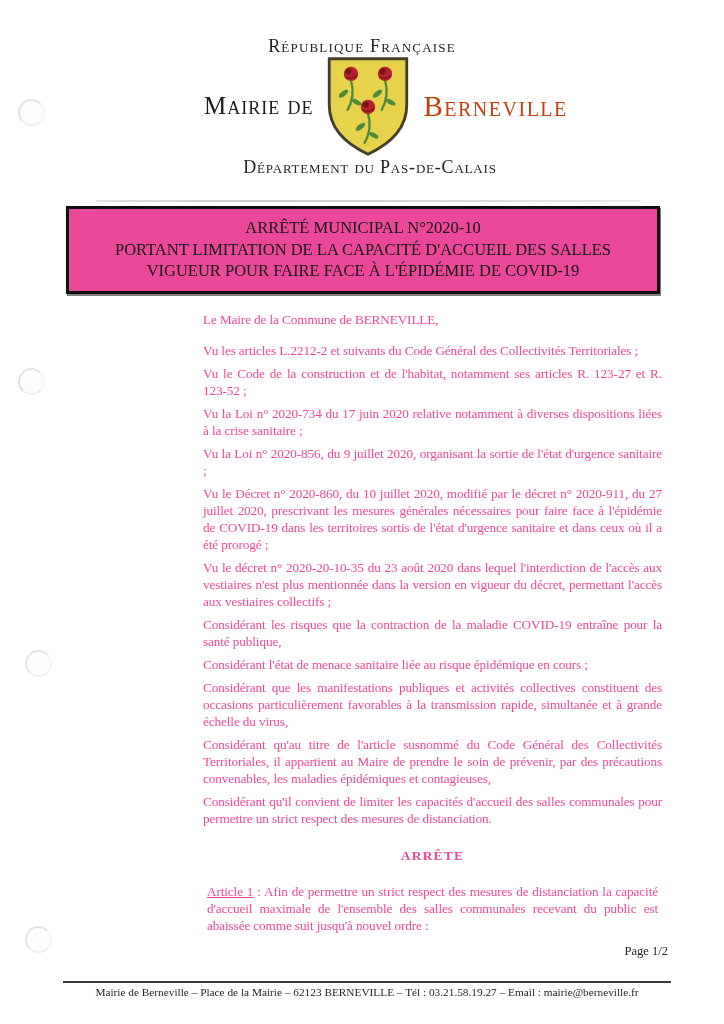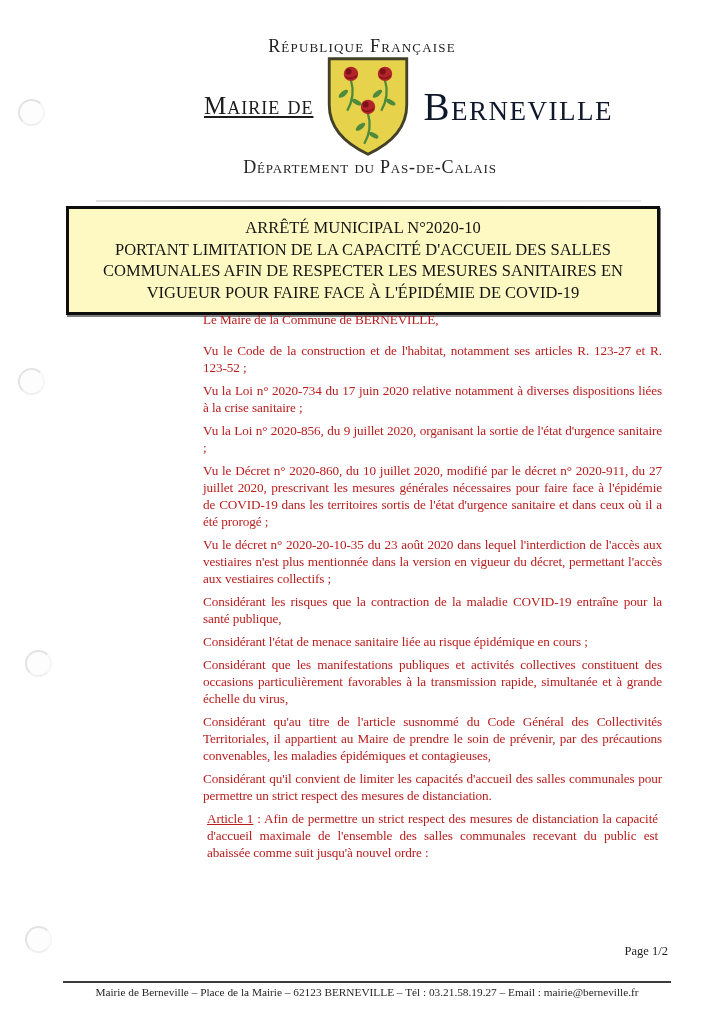--- a/index.html
+++ b/index.html
@@ -44,28 +44,27 @@
     display: flex;
     align-items: center;
     gap: 7px;
   }
   .mairie-prefix {
     font-variant: small-caps;
     font-size: 25px;
     letter-spacing: 1px;
     color: #1c1c1c;
     white-space: nowrap;
-    text-decoration: underline;
   }
   .crest { width: 96px; height: 104px; flex: 0 0 auto; }
   .commune-name {
     font-variant: small-caps;
-    font-size: 39px;
+    font-size: 29px;
     letter-spacing: 1.5px;
-    color: #0f172a;
+    color: #c2410c;
     white-space: nowrap;
   }
   .department {
     position: absolute;
     top: 157px; left: 0; width: 740px;
     text-align: center;
     font-variant: small-caps;
     font-size: 18px;
     letter-spacing: 0.8px;
     color: #242424;
@@ -84,33 +83,33 @@
     position: absolute;
     top: 206px; left: 66px;
     width: 572px;
     border: 3px solid #0e0e0e;
     box-shadow: 1px 2px 0 rgba(20,20,20,0.55);
     padding: 8px 8px 9px 8px;
     text-align: center;
     font-size: 16.5px;
     line-height: 21.5px;
     color: #141414;
-    background: #fef9c3;
+    background: #ec4899;
   }
 
   
   .doc-body {
     position: absolute;
     top: 311px; left: 203px;
     width: 459px;
     font-size: 13.2px;
     line-height: 17px;
     letter-spacing: -0.1px;
     text-align: justify;
-    color: #b91c1c;
+    color: #ec4899;
   }
   .salutation { margin: 0 0 14px 0; }
   .recital { margin: 0 0 6px 0; }
   .decision-heading {
     margin: 20px 0 19px 0;
     text-align: center;
     font-weight: bold;
     font-size: 13.5px;
     letter-spacing: 1.2px;
   }
@@ -184,36 +183,37 @@
     <span class="commune-name">Berneville</span>
   </div>
 
   <div class="department">Département du Pas-de-Calais</div>
 
   <div class="scan-smudge"></div>
 
   <div class="title-box">
     <div>ARRÊTÉ MUNICIPAL N°2020-10</div>
     <div>PORTANT LIMITATION DE LA CAPACITÉ D'ACCUEIL DES SALLES</div>
-    <div>COMMUNALES AFIN DE RESPECTER LES MESURES SANITAIRES EN</div>
     <div>VIGUEUR POUR FAIRE FACE À L'ÉPIDÉMIE DE COVID-19</div>
   </div>
 
   <div class="doc-body">
     <p class="salutation">Le Maire de la Commune de BERNEVILLE,</p>
+    <p class="recital">Vu les articles L.2212-2 et suivants du Code Général des Collectivités Territoriales ;</p>
     <p class="recital">Vu le Code de la construction et de l'habitat, notamment ses articles R. 123-27 et R. 123-52 ;</p>
     <p class="recital">Vu la Loi n° 2020-734 du 17 juin 2020 relative notamment à diverses dispositions liées à la crise sanitaire ;</p>
     <p class="recital">Vu la Loi n° 2020-856, du 9 juillet 2020, organisant la sortie de l'état d'urgence sanitaire ;</p>
     <p class="recital">Vu le Décret n° 2020-860, du 10 juillet 2020, modifié par le décret n° 2020-911, du 27 juillet 2020, prescrivant les mesures générales nécessaires pour faire face à l'épidémie de COVID-19 dans les territoires sortis de l'état d'urgence sanitaire et dans ceux où il a été prorogé ;</p>
     <p class="recital">Vu le décret n° 2020-20-10-35 du 23 août 2020 dans lequel l'interdiction de l'accès aux vestiaires n'est plus mentionnée dans la version en vigueur du décret, permettant l'accès aux vestiaires collectifs ;</p>
     <p class="recital">Considérant les risques que la contraction de la maladie COVID-19 entraîne pour la santé publique,</p>
     <p class="recital">Considérant l'état de menace sanitaire liée au risque épidémique en cours ;</p>
     <p class="recital">Considérant que les manifestations publiques et activités collectives constituent des occasions particulièrement favorables à la transmission rapide, simultanée et à grande échelle du virus,</p>
     <p class="recital">Considérant qu'au titre de l'article susnommé du Code Général des Collectivités Territoriales, il appartient au Maire de prendre le soin de prévenir, par des précautions convenables, les maladies épidémiques et contagieuses,</p>
     <p class="recital">Considérant qu'il convient de limiter les capacités d'accueil des salles communales pour permettre un strict respect des mesures de distanciation.</p>
+    <p class="decision-heading">ARRÊTE</p>
     <p class="article"><span class="article-label">Article 1</span><span> : Afin de permettre un strict respect des mesures de distanciation la capacité d'accueil maximale de l'ensemble des salles communales recevant du public est abaissée comme suit jusqu'à nouvel ordre :</span></p>
   </div>
 
   <div class="page-number">Page 1/2</div>
   <div class="footer-rule"></div>
   <div class="footer-contact">Mairie de Berneville – Place de la Mairie – 62123 BERNEVILLE – Tél : 03.21.58.19.27 – Email : mairie@berneville.fr</div>
 
 </div>
 
 </body></html>

